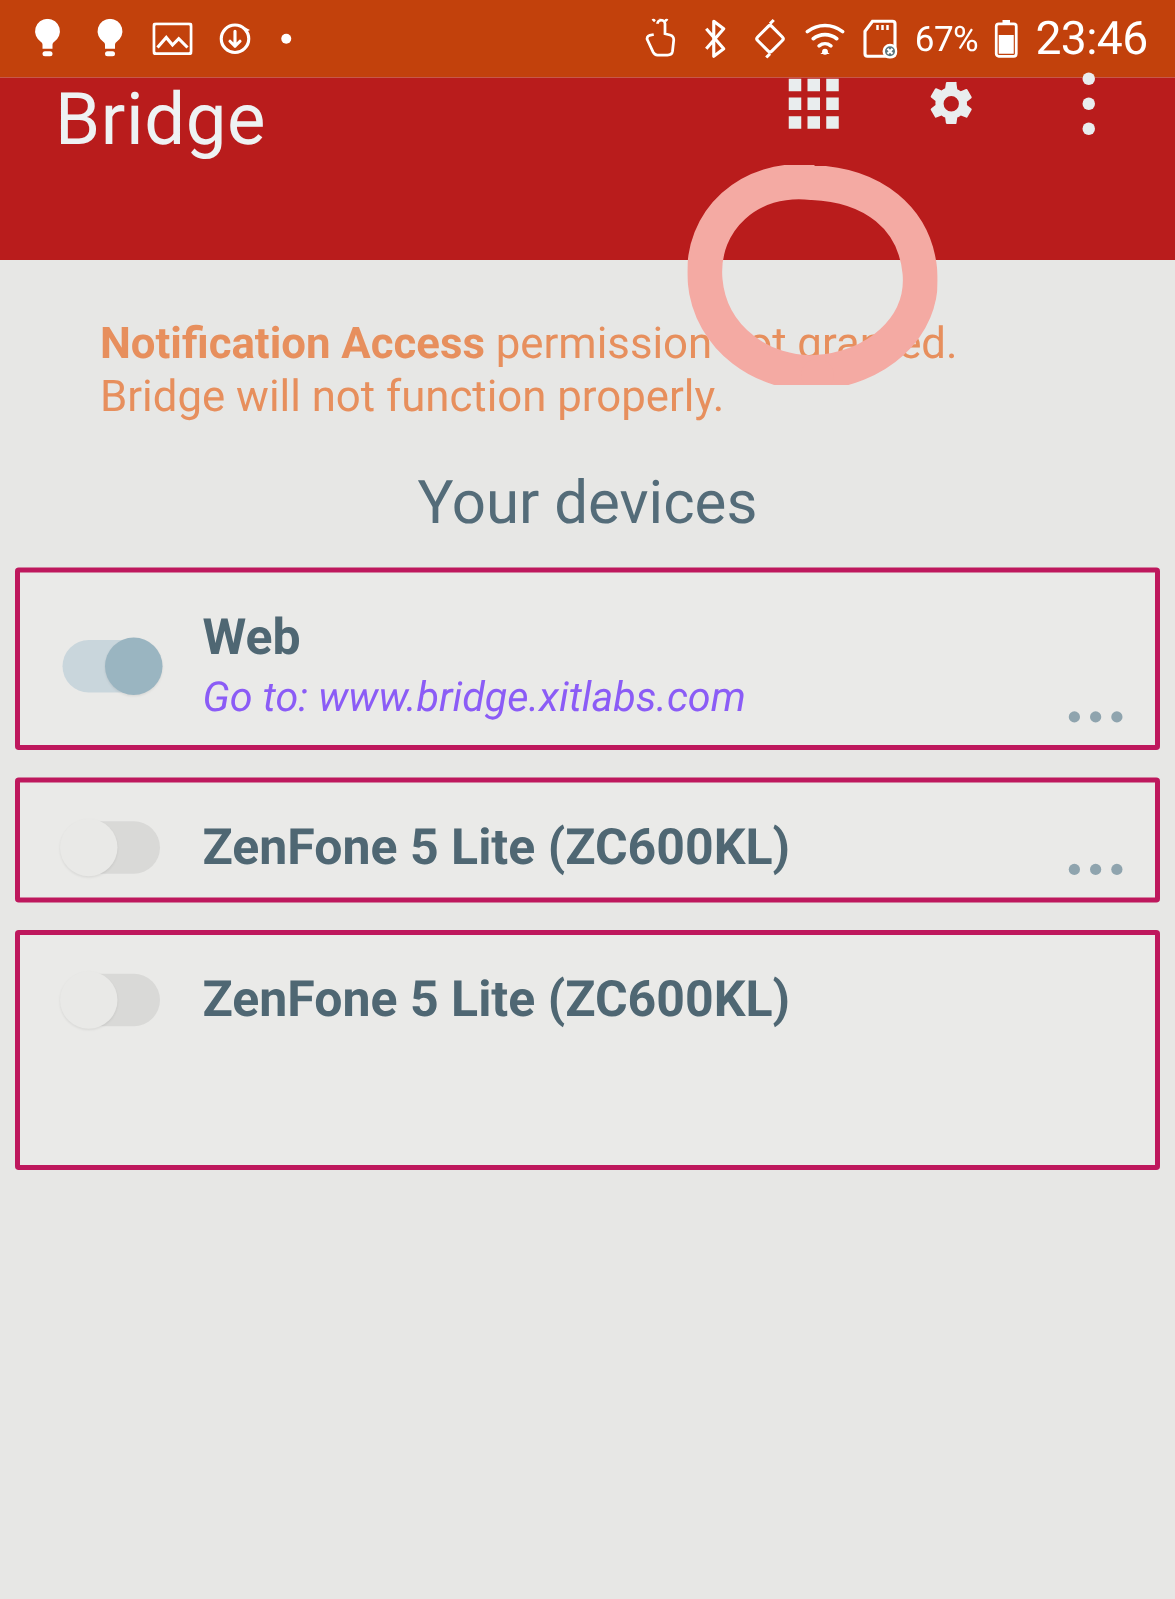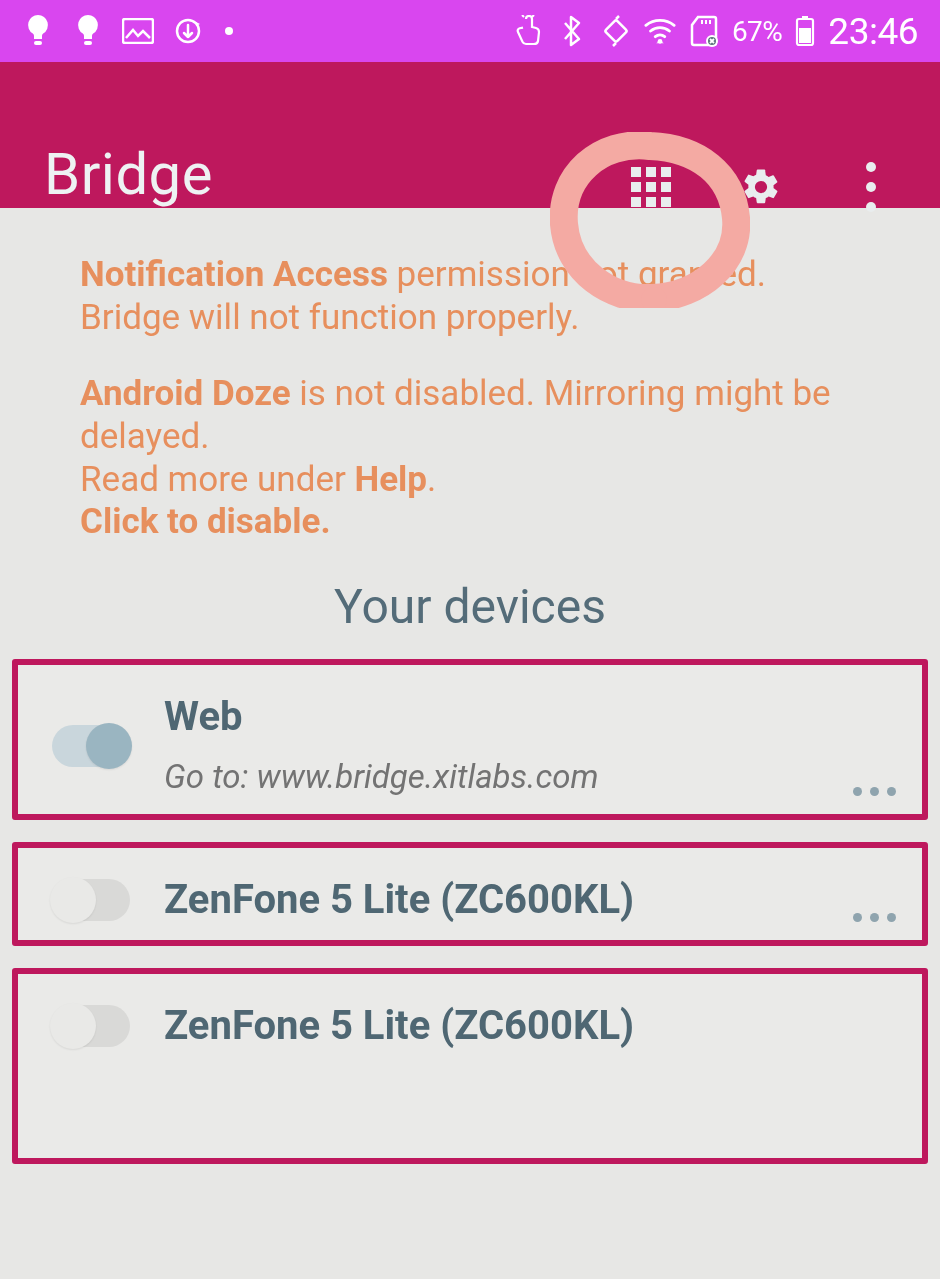--- a/index.html
+++ b/index.html
@@ -2,39 +2,39 @@
 <html><head>
 <meta charset="utf-8">
 <style>
   * { box-sizing: border-box; margin: 0; padding: 0; }
   html, body { width: 940px; height: 1279px; overflow: hidden; font-family: -apple-system, 'Segoe UI', Roboto, sans-serif; }
   body { background: #e7e7e5; }
 
   
   .status-bar {
     height: 62px;
-    background: #d946ef;
+    background: #c2410c;
     display: flex;
     align-items: center;
     justify-content: space-between;
     padding: 0 22px;
     color: #fff;
   }
   .status-left, .status-right { display: flex; align-items: center; gap: 18px; }
   .status-right { gap: 12px; }
   .sicon { width: 32px; height: 32px; display: inline-flex; align-items: center; justify-content: center; }
   .battery-pct { font-size: 28px; font-weight: 400; letter-spacing: -0.5px; }
   .clock { font-size: 37px; font-weight: 400; letter-spacing: -0.5px; }
 
   
   .app-bar {
     height: 146px;
-    background: #be185d;
+    background: #b91c1c;
     display: flex;
-    align-items: flex-end;
+    align-items: flex-start;
     justify-content: space-between;
     padding: 0 30px 0 44px;
     position: relative;
   }
   .title {
     font-size: 58px;
     color: #eef2f3;
     font-weight: 400;
     letter-spacing: 0.5px;
   }
@@ -60,21 +60,21 @@
     text-align: center;
     font-size: 48px;
     color: #546c79;
     font-weight: 400;
     margin: 28px 0 24px 0;
   }
 
   .devices { padding: 0 4px; margin-left: -72px; margin-right: -72px; }
   .device-card {
     background: #eaeae8;
-    border: 6px solid #be185d;
+    border: 4px solid #be185d;
     border-radius: 3px;
     padding: 30px 26px 18px 34px;
     margin-bottom: 22px;
     position: relative;
   }
   .device-row { display: flex; align-items: center; gap: 34px; }
   .toggle {
     width: 78px; height: 42px; border-radius: 21px;
     background: #d9d9d7; position: relative; flex-shrink: 0;
   }
@@ -82,21 +82,21 @@
     position: absolute; top: -2px; left: -2px;
     width: 46px; height: 46px; border-radius: 50%;
     background: #e9e9e7;
     box-shadow: 0 1px 2px rgba(0,0,0,0.08);
   }
   .toggle.on { background: #c9d6dc; }
   .toggle.on .knob { left: auto; right: -2px; background: #9ab5c1; }
 
   .device-text { display: flex; flex-direction: column; }
   .device-name { font-size: 40px; font-weight: 700; color: #4f6773; line-height: 1.1; }
-  .device-sub { font-size: 33px; font-style: italic; color: #737373; margin-top: 18px; }
+  .device-sub { font-size: 33px; font-style: italic; color: #8b5cf6; margin-top: 7px; }
 
   .card-dots {
     position: absolute; right: 26px; bottom: 18px;
     display: flex; gap: 8px;
   }
   .card-dots span { width: 9px; height: 9px; border-radius: 50%; background: #8fa4ae; }
 
   
   .grid-icon { display: grid; grid-template-columns: repeat(3, 10px); grid-template-rows: repeat(3, 10px); gap: 5px; }
   .grid-icon span { background: #e9edee; }
@@ -220,25 +220,20 @@
     <circle cx="104" cy="168" r="13" fill="#f4aaa3"></circle>
   </svg>
 </div>
 
 <div class="content">
 
   <div class="warning-block">
     <b>Notification Access</b><span> permission not granted. Bridge will not function properly.</span><br>
   </div>
 
-  <div class="warning-block">
-    <b>Android Doze</b><span> is not disabled. Mirroring might be delayed.</span><br>
-    <span>Read more under </span><b>Help</b><span>.</span><br>
-    <b>Click to disable.</b>
-  </div>
 
   <div class="section-header">Your devices</div>
 
   <div class="devices">
 
     <div class="device-card">
       <div class="device-row">
         <div class="toggle on">
             <div class="knob"></div>
           </div>

